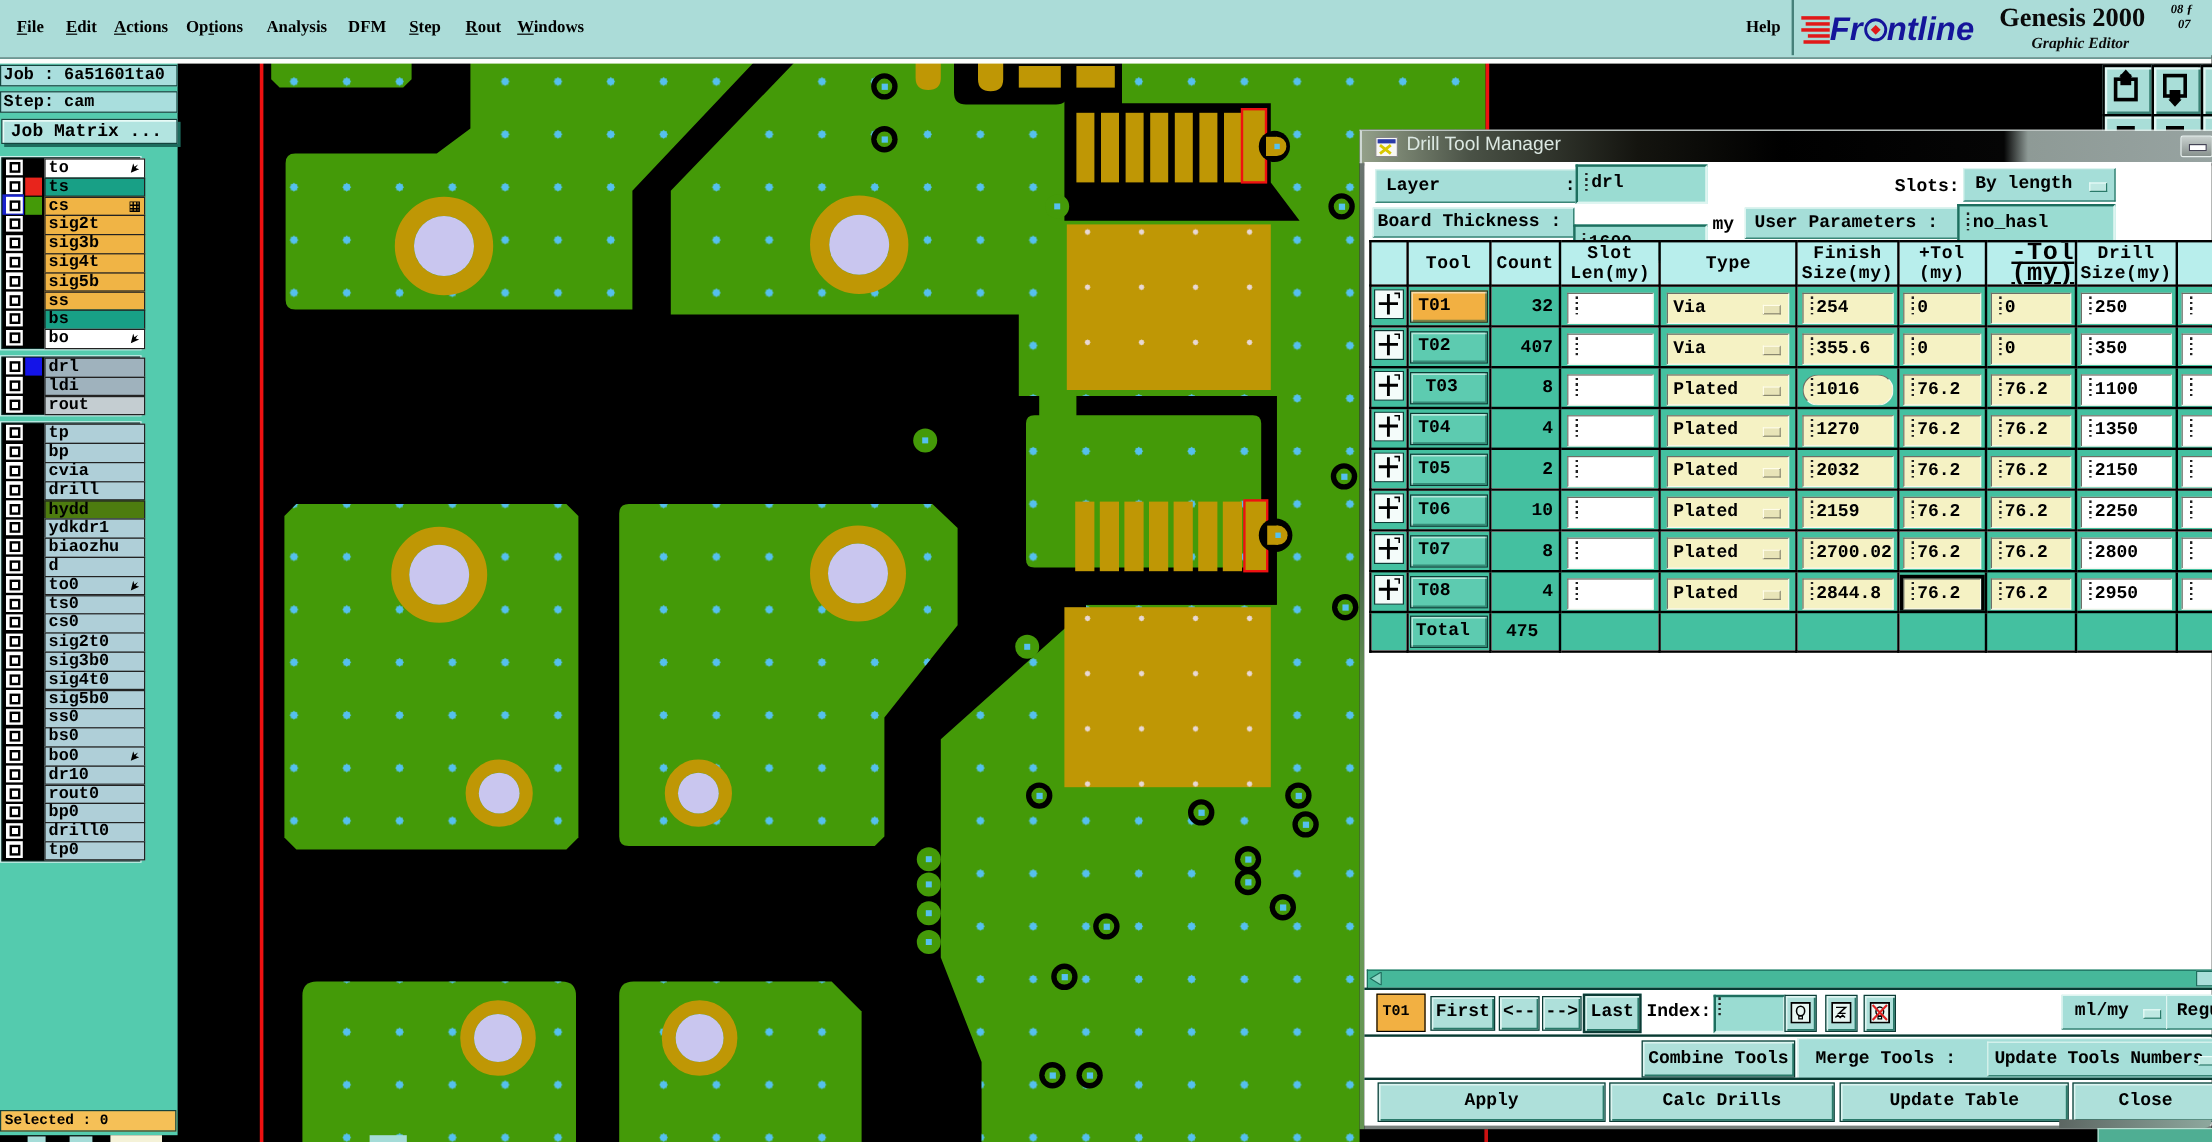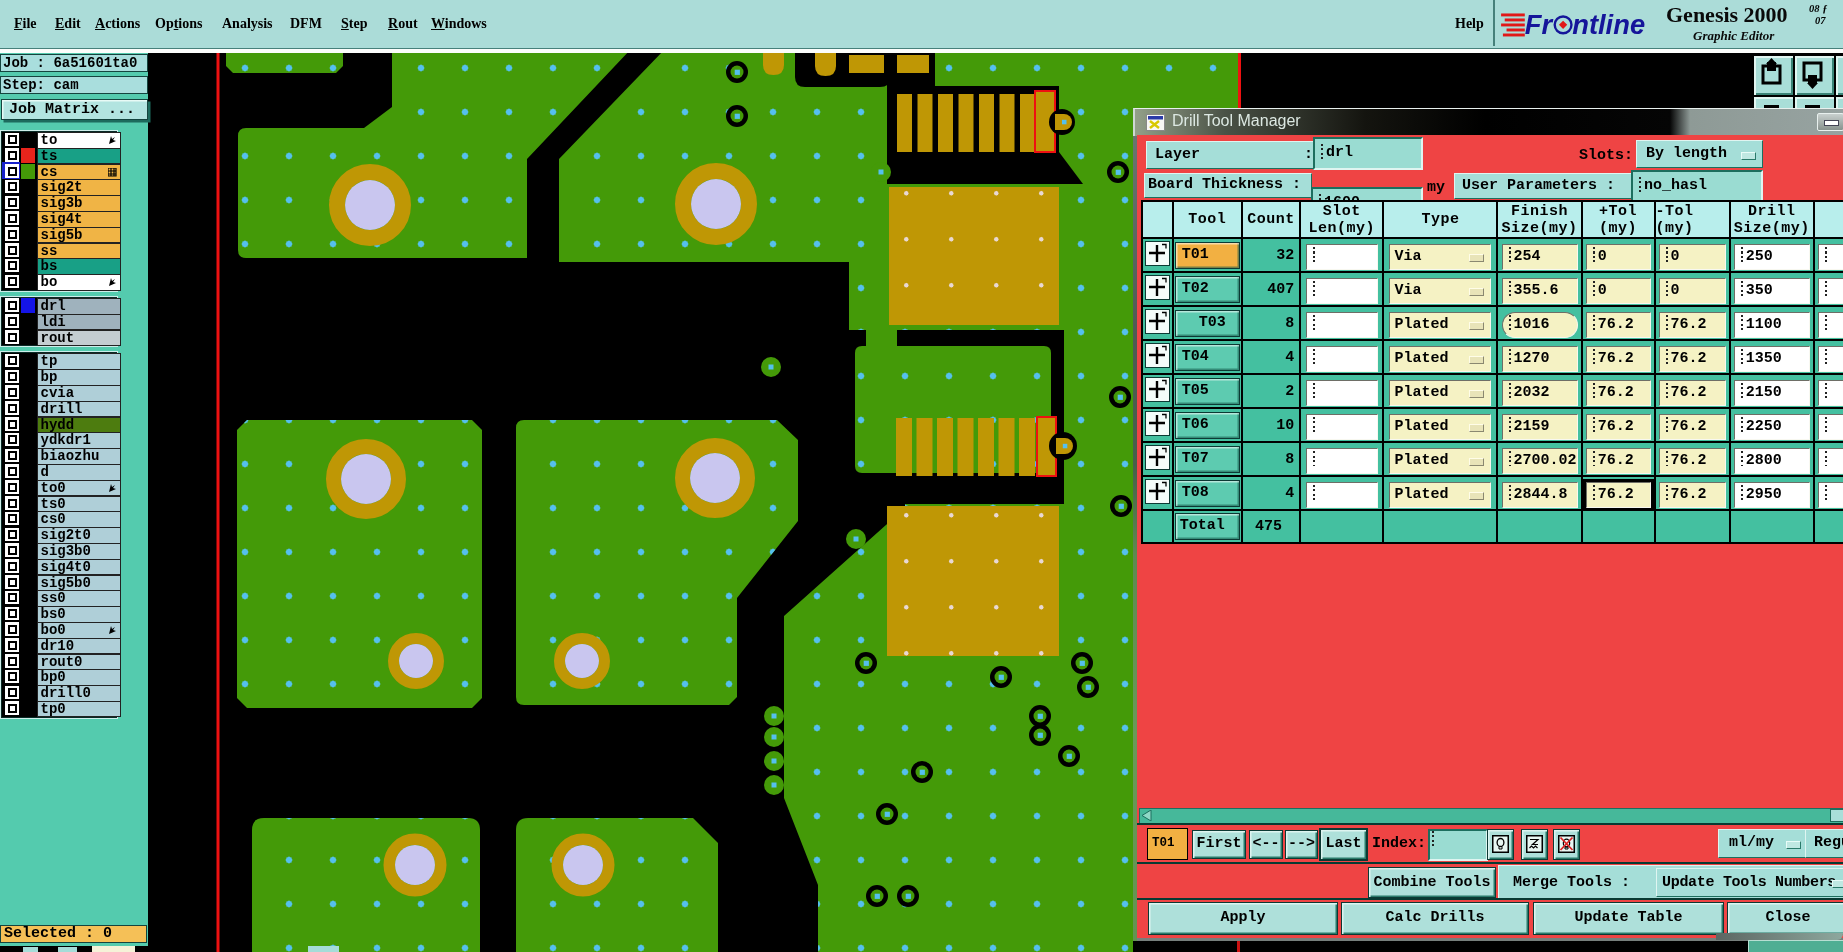--- a/index.html
+++ b/index.html
@@ -14,29 +14,29 @@
 .sbox{position:absolute;left:0;width:144px;height:16px;background:#a9dedd;border:1.5px solid #14443e;font-size:14px;line-height:16px;padding-left:2px;white-space:nowrap;overflow:hidden;}
 #jobmatrix{position:absolute;left:1px;top:50px;width:138px;height:19px;background:#b2e4e0;border:1.5px solid #14443e;box-shadow:2.5px 2.5px 0 #1d6b5d, inset 1.5px 1.5px 0 #e8faf6;font-size:15px;line-height:19px;padding-left:7px;}
 #laylist{position:absolute;left:1px;top:82px;width:116px;}
 .lgrp{position:relative;border:1.5px solid #0a2a26;outline:1px solid #cdeeea;background:#000;margin-bottom:6px;}
 .lrow{position:relative;height:15.8px;}
 .lchk{position:absolute;left:3px;top:0.5px;width:14px;height:13.5px;background:#fff;}
 .lchk:after{content:"";position:absolute;left:3px;top:2.5px;width:5px;height:5px;border:2.2px solid #000;background:#fff;}
 .lsw{position:absolute;left:18.5px;top:0px;width:14px;height:15px;}
 .lname{position:absolute;left:34.5px;top:0px;width:79px;height:14.6px;font-size:14px;line-height:14.5px;padding-left:3px;border:0.5px solid #222;}
 .spur{position:absolute;right:3px;top:3px;font-size:10px;line-height:8px;}
-#selbar{position:absolute;left:0px;top:876px;width:142px;height:16px;background:#f5c057;border:1.5px solid #14443e;font-size:15px;line-height:16px;padding-left:3px;}
+#selbar{position:absolute;left:0px;top:876px;width:142px;height:16px;background:#f5c057;border:1.5px solid #14443e;font-size:12px;line-height:16px;padding-left:3px;}
 
 #logoarea{position:absolute;left:1493px;top:0;width:350px;height:46px;background:#abdcd8;border-left:2px solid #46807a;}
 
 .tbtn{position:absolute;width:39px;height:39px;background:#a9ded8;border:2px solid #000;box-shadow:inset 2px 2px 0 #e2f6f2, inset -2px -2px 0 #3b8376;}
 
 #dlg{position:absolute;left:1133px;top:108px;width:710px;height:830px;}
 #dlgtitle{position:absolute;left:0;top:0;width:710px;height:27px;background:linear-gradient(90deg,#93a089 0px,#4a5246 90px,#14140f 230px,#000 350px,#050505 535px,#8e9a96 555px,#97a3a1 710px);border-top:1px solid #e8f0ee;border-left:2px solid #cfd8d4;}
-#dlgbody{position:absolute;left:4px;top:27px;width:706px;height:803px;background:#ef4444;box-shadow:0 3px 0 #777f7c;}
+#dlgbody{position:absolute;left:4px;top:27px;width:706px;height:803px;background:#ffffff;box-shadow:0 3px 0 #777f7c;}
 #dlgedge{position:absolute;left:0;top:27px;width:4px;height:806px;background:linear-gradient(180deg,#6a7570 0px,#4e5a54 200px,#47604a 330px,#5e8a50 420px,#6a9a58 600px,#639451 803px);}
 .rlbl{position:absolute;background:#a5ded8;border-top:1.5px solid #dff5f1;border-left:1.5px solid #dff5f1;border-right:1.5px solid #1d6e5e;border-bottom:1.5px solid #1d6e5e;font-size:15px;color:#000;}
 .rinp{position:absolute;background:#9adcd2;border-top:2px solid #1d6e5e;border-left:2px solid #1d6e5e;border-right:2px solid #dff5f1;border-bottom:2px solid #dff5f1;font-size:15px;color:#000;}
 .btn{position:absolute;background:#aee0da;border:1.5px solid #0c3a34;box-shadow:inset 1.5px 1.5px 0 #ddf4f0, inset -1.5px -1.5px 0 #2a7a6a;font-size:15px;text-align:center;color:#000;}
 .cellinp{position:relative;margin:3px auto 0;height:24px;border-top:1.5px solid #6e6e66;border-left:1.5px solid #6e6e66;border-right:1.5px solid #f8f8f0;border-bottom:1.5px solid #f8f8f0;font-size:15px;line-height:23px;padding-left:4px;text-align:left;}
 .yel{background:#f5f2c4;}
 .wht{background:#ffffff;}
 .ddash{position:absolute;right:6px;top:9px;width:13px;height:6px;background:#e8e4b8;border-top:1px solid #fffde8;border-left:1px solid #fffde8;border-right:1px solid #8a8870;border-bottom:1px solid #8a8870;}
 .tddash{background:#bfe8e2;border-color:#e8fcf8 #2a7a6a #2a7a6a #e8fcf8;}
 table.tt{border-collapse:collapse;table-layout:fixed;}
@@ -613,21 +613,21 @@
         </colgroup>
 <tbody>
           <tr style="height:37px;background:#b8eeec;">
             <td style="text-align:center;font-size:15px;line-height:17px;letter-spacing:0.5px;"></td>
             <td style="text-align:center;font-size:15px;line-height:17px;letter-spacing:0.5px;">Tool</td>
             <td style="text-align:center;font-size:15px;line-height:17px;letter-spacing:0.5px;">Count</td>
             <td style="text-align:center;font-size:15px;line-height:17px;letter-spacing:0.5px;">Slot<br>Len(my)</td>
             <td style="text-align:center;font-size:15px;line-height:17px;letter-spacing:0.5px;">Type</td>
             <td style="text-align:center;font-size:15px;line-height:17px;letter-spacing:0.5px;">Finish<br>Size(my)</td>
             <td style="text-align:center;font-size:15px;line-height:17px;letter-spacing:0.5px;">+Tol<br>(my)</td>
-            <td style="text-align:left;font-size:15px;line-height:17px;letter-spacing:0.5px;">-Tol<br>(my)</td>
+            <td style="text-align:right;font-size:21px;line-height:17px;letter-spacing:0.5px;text-decoration:underline;">-Tol<br>(my)</td>
             <td style="text-align:center;font-size:15px;line-height:17px;letter-spacing:0.5px;">Drill<br>Size(my)</td>
             <td style="text-align:center;font-size:15px;line-height:17px;letter-spacing:0.5px;">Dr<br>I</td>
           </tr>
 
 <tr style="height:31.5px;">
 <td style="text-align:center;"><svg width="25" height="25" viewBox="0 0 25 25" style="margin-top:2px">
                 <rect x="0.5" y="0.5" width="24" height="24" fill="#f4fcfa" stroke="#0c3a34"></rect>
                 <path d="M12 4 V21 M4 12 H20" stroke="#000" stroke-width="2.4"></path>
                 <path d="M17 3.5 h4 v4" fill="none" stroke="#000" stroke-width="1.3"></path>
               </svg></td>
@@ -691,21 +691,21 @@
             </td>
 </tr>
 
 <tr style="height:31.5px;">
 <td style="text-align:center;"><svg width="25" height="25" viewBox="0 0 25 25" style="margin-top:2px">
                 <rect x="0.5" y="0.5" width="24" height="24" fill="#f4fcfa" stroke="#0c3a34"></rect>
                 <path d="M12 4 V21 M4 12 H20" stroke="#000" stroke-width="2.4"></path>
                 <path d="M17 3.5 h4 v4" fill="none" stroke="#000" stroke-width="1.3"></path>
               </svg></td>
 <td>
-              <div style="margin:2px 1px;height:25px;background:#5dcbb0;border:1px solid #0c3a34;box-shadow:inset 1.5px 1.5px 0 rgba(255,255,255,.55), inset -1.5px -1.5px 0 rgba(20,90,75,.55);font-size:15px;line-height:24px;padding-left:23px;">T03</div>
+              <div style="margin:2px 1px;height:25px;background:#5dcbb0;border:1px solid #0c3a34;box-shadow:inset 1.5px 1.5px 0 rgba(255,255,255,.55), inset -1.5px -1.5px 0 rgba(20,90,75,.55);font-size:15px;line-height:24px;padding-left:12px;">T03</div>
             </td>
 <td style="text-align:right;font-size:15px;padding-right:5px;">8</td>
 <td>
               <div class="cellinp wht" style="width:66px;"><span style="color:#555;font-weight:normal"><s class="cur"></s></span></div>
             </td>
 <td>
               <div class="cellinp yel" style="width:96px;">Plated<span class="ddash"></span></div>
             </td>
 <td>
               <div class="cellinp yel" style="width:70px;border-radius:13px;"><span style="color:#555;font-weight:normal"><s class="cur"></s></span>1016</div>

